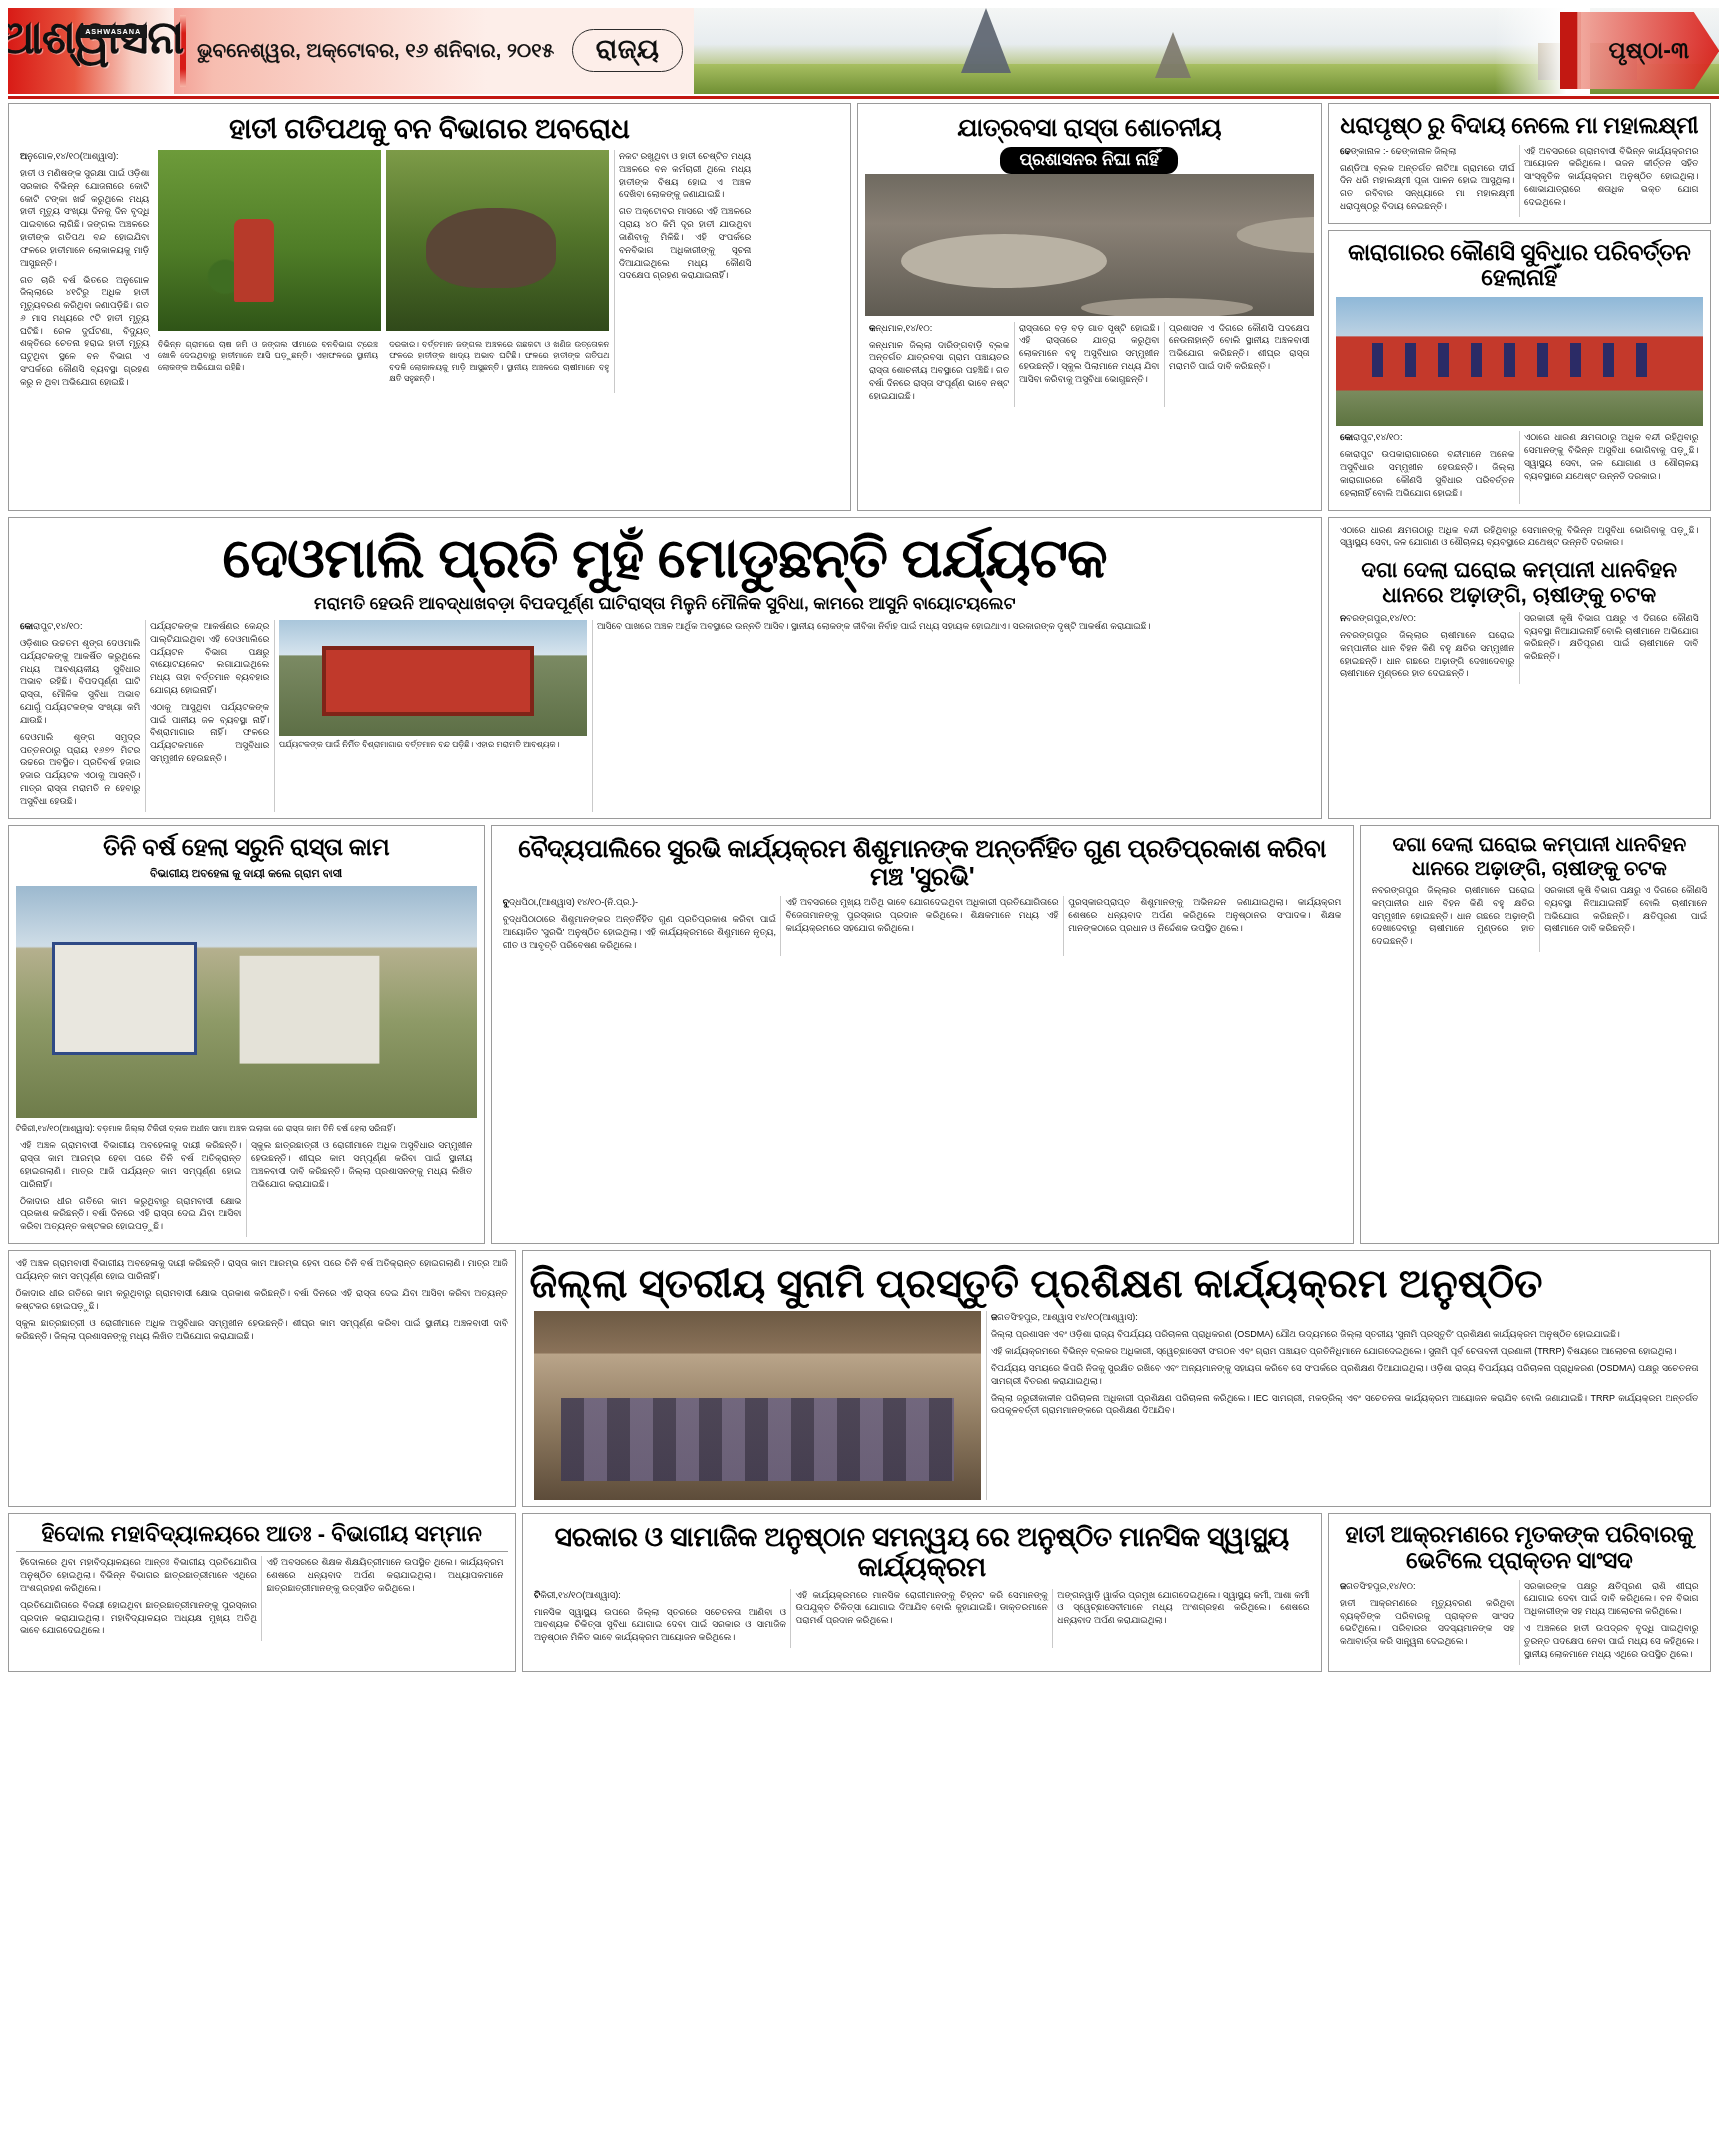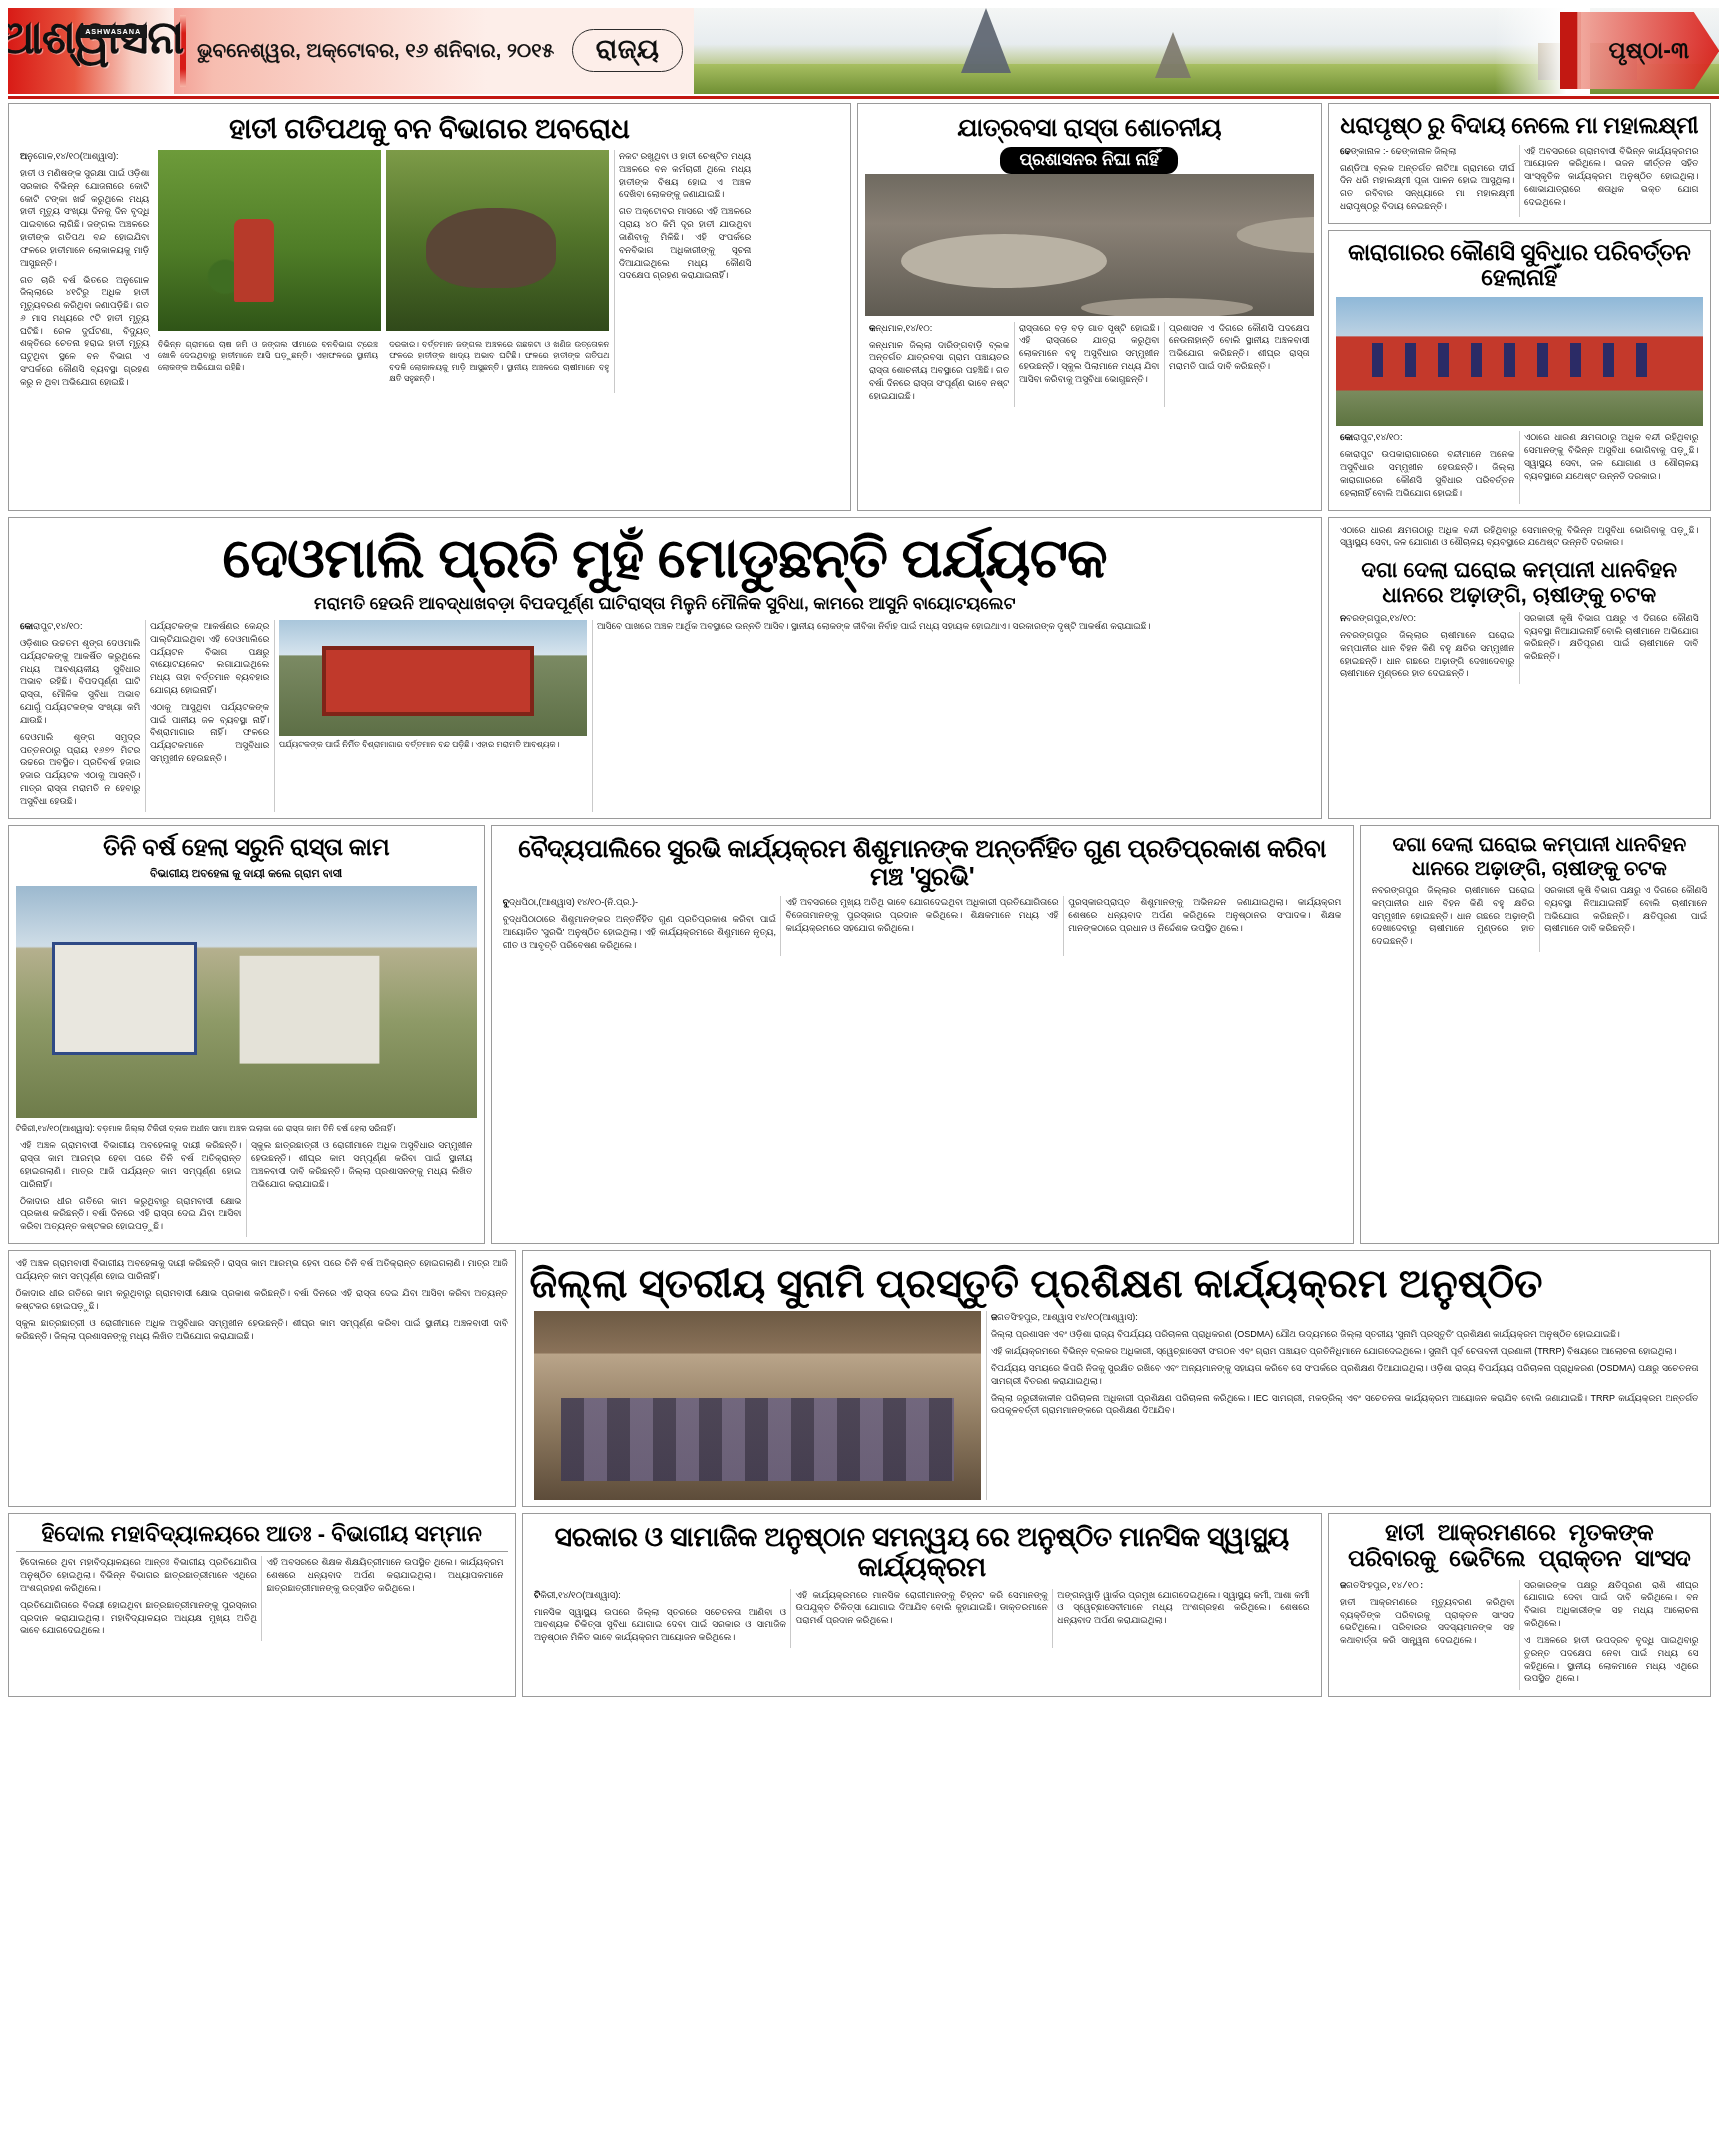--- a/index.html
+++ b/index.html
@@ -605,21 +605,21 @@
             <p class="body">ଏହି କାର୍ଯ୍ୟକ୍ରମରେ ମାନସିକ ରୋଗୀମାନଙ୍କୁ ଚିହ୍ନଟ କରି ସେମାନଙ୍କୁ ଉପଯୁକ୍ତ ଚିକିତ୍ସା ଯୋଗାଇ ଦିଆଯିବ ବୋଲି କୁହାଯାଇଛି। ଡାକ୍ତରମାନେ ପରାମର୍ଶ ପ୍ରଦାନ କରିଥିଲେ।</p>
           </div>
           <div class="col">
             <p class="body">ଅଙ୍ଗନୱାଡ଼ି ୱାର୍କର ପ୍ରମୁଖ ଯୋଗଦେଇଥିଲେ। ସ୍ୱାସ୍ଥ୍ୟ କର୍ମୀ, ଆଶା କର୍ମୀ ଓ ସ୍ୱେଚ୍ଛାସେବୀମାନେ ମଧ୍ୟ ଅଂଶଗ୍ରହଣ କରିଥିଲେ। ଶେଷରେ ଧନ୍ୟବାଦ ଅର୍ପଣ କରାଯାଇଥିଲା।</p>
           </div>
         </div>
       </div>
 
       <div class="gap"></div>
 
-      <div class="box" style="width:383px;font-family:Liberation Mono, monospace;">
+      <div class="box" style="width:383px;">
         <h1 class="hl" style="font-size:23px;">ହାତୀ ଆକ୍ରମଣରେ ମୃତକଙ୍କ ପରିବାରକୁ ଭେଟିଲେ ପ୍ରାକ୍ତନ ସାଂସଦ</h1>
         <div class="cols">
           <div class="col" style="border-left:none;">
             <p class="body lead">ଜଗତସିଂହପୁର,୧୪/୧୦:</p>
             <p class="body">ହାତୀ ଆକ୍ରମଣରେ ମୃତ୍ୟୁବରଣ କରିଥିବା ବ୍ୟକ୍ତିଙ୍କ ପରିବାରକୁ ପ୍ରାକ୍ତନ ସାଂସଦ ଭେଟିଥିଲେ। ପରିବାରର ସଦସ୍ୟମାନଙ୍କ ସହ କଥାବାର୍ତ୍ତା କରି ସାନ୍ତ୍ୱନା ଦେଇଥିଲେ।</p>
           </div>
           <div class="col">
             <p class="body">ସରକାରଙ୍କ ପକ୍ଷରୁ କ୍ଷତିପୂରଣ ରାଶି ଶୀଘ୍ର ଯୋଗାଇ ଦେବା ପାଇଁ ଦାବି କରିଥିଲେ। ବନ ବିଭାଗ ଅଧିକାରୀଙ୍କ ସହ ମଧ୍ୟ ଆଲୋଚନା କରିଥିଲେ।</p>
             <p class="body">ଏ ଅଞ୍ଚଳରେ ହାତୀ ଉପଦ୍ରବ ବୃଦ୍ଧି ପାଇଥିବାରୁ ତୁରନ୍ତ ପଦକ୍ଷେପ ନେବା ପାଇଁ ମଧ୍ୟ ସେ କହିଥିଲେ। ସ୍ଥାନୀୟ ଲୋକମାନେ ମଧ୍ୟ ଏଥିରେ ଉପସ୍ଥିତ ଥିଲେ।</p>
           </div>

